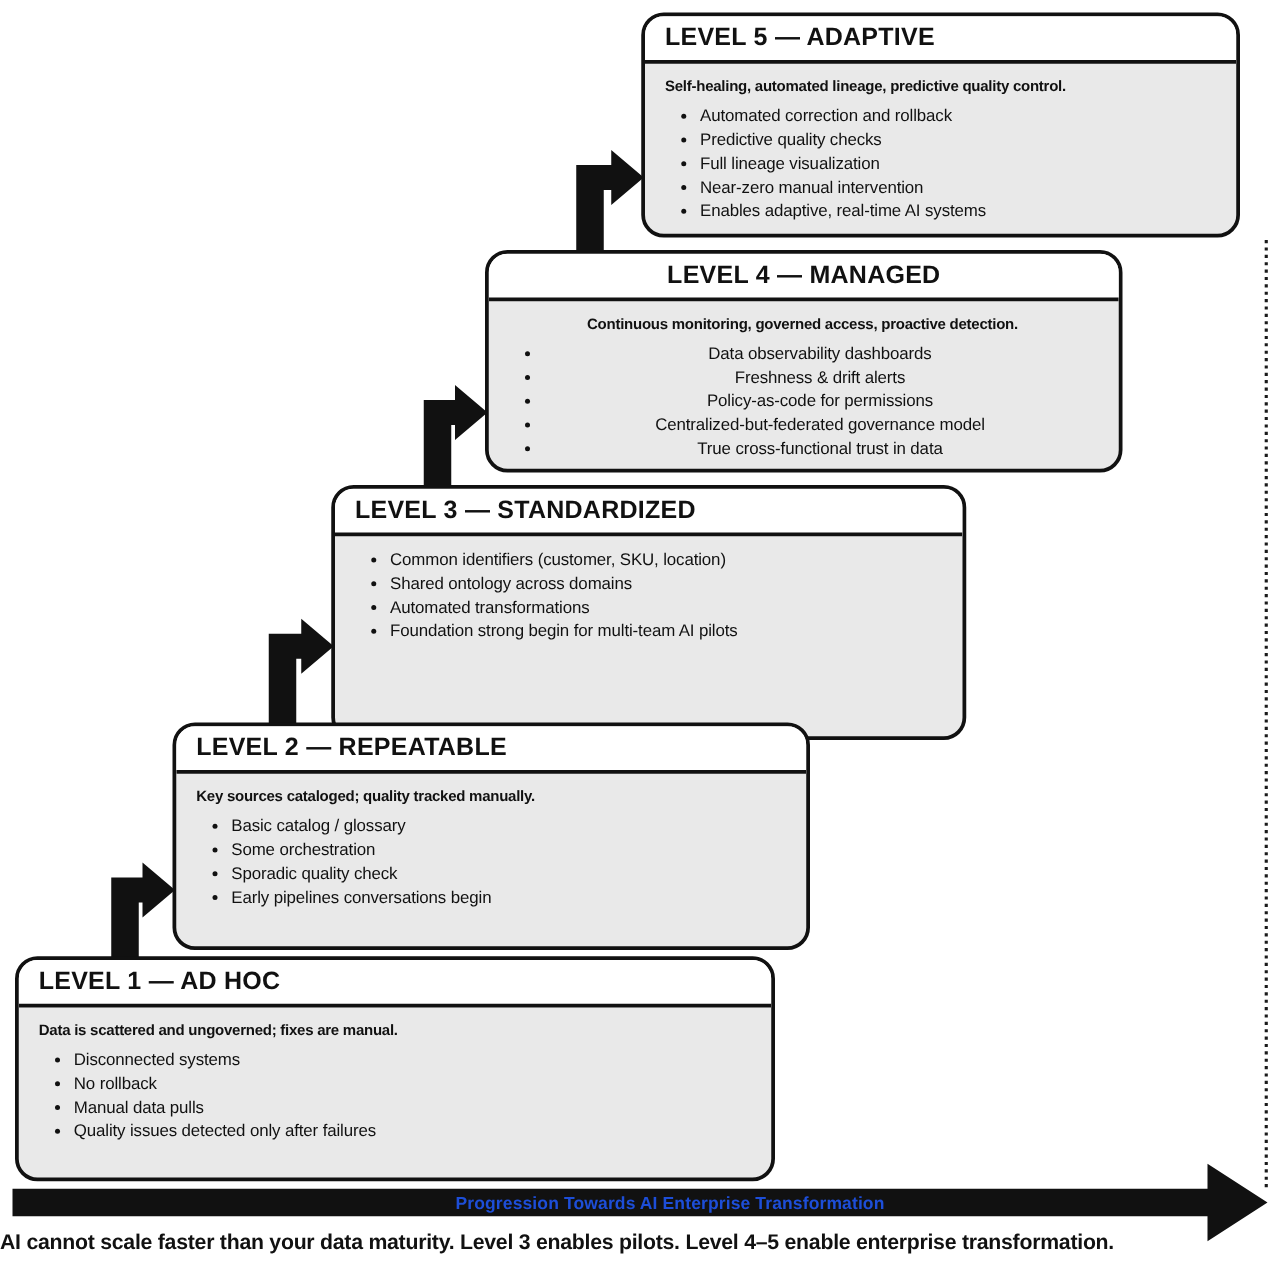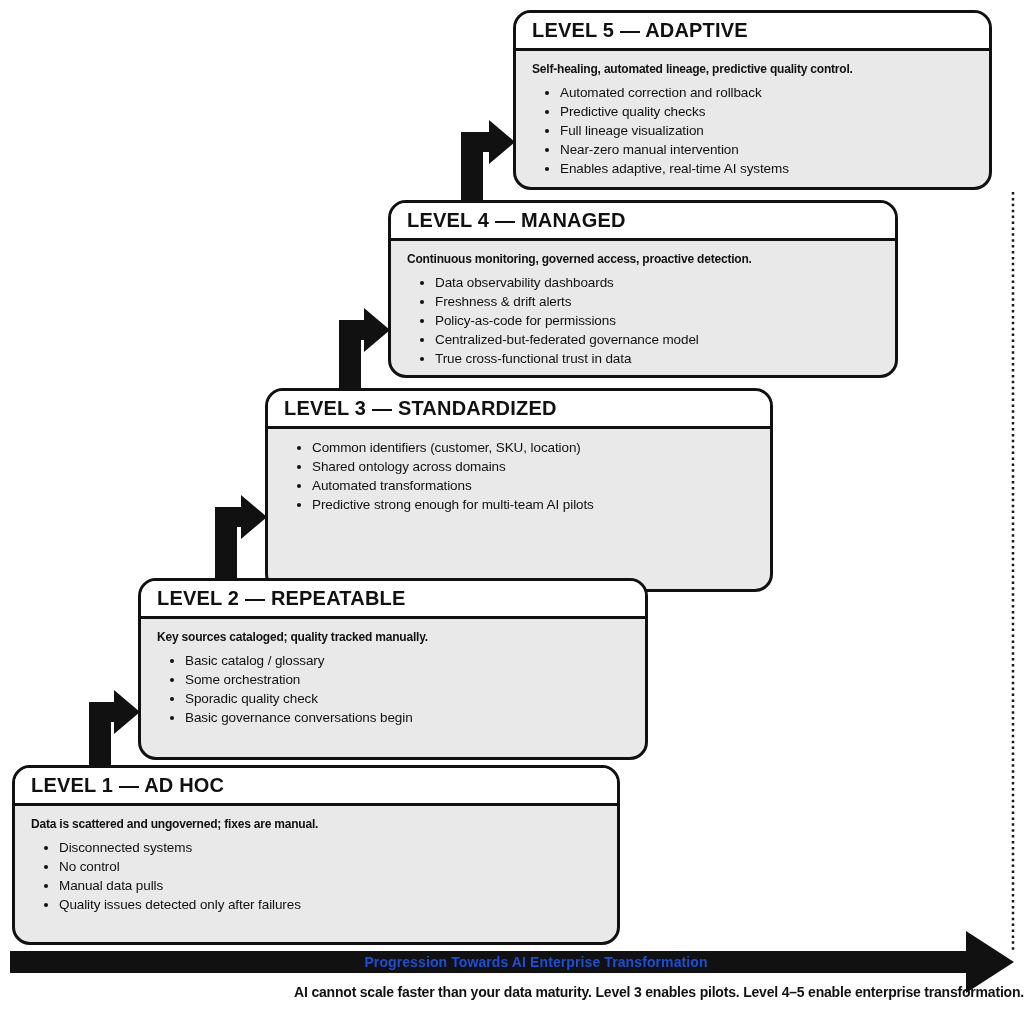--- a/index.html
+++ b/index.html
@@ -54,41 +54,41 @@
     font-size: 13.5px;
     line-height: 19px;
     letter-spacing: -0.1px;
   }
   .level-bullets li { margin: 0 0 0 0; }
 
   
   .pos-l1 { left: 12px;  top: 765px; width: 608px; height: 180px; }
   .pos-l2 { left: 138px; top: 578px; width: 510px; height: 182px; }
   .pos-l3 { left: 265px; top: 388px; width: 508px; height: 204px; }
-  .pos-l4 { left: 388px; top: 200px; width: 510px; height: 178px; }
+  .pos-l4 { left: 388px; top: 200px; width: 510px; height: 178px; text-align: center; }
   .pos-l5 { left: 513px; top: 10px;  width: 479px; height: 180px; }
 
   .progress-label {
     position: absolute;
     left: 0; top: 951px;
     width: 1024px; height: 22px;
     line-height: 22px;
     text-align: center;
     color: #1d4ed8;
     font-size: 14px;
     font-weight: 700;
     letter-spacing: 0.1px;
     padding-left: 24px;
   }
   .footer-note {
     position: absolute;
     left: 0; top: 984px;
     width: 1024px;
-    text-align: right;
-    font-size: 14px;
+    text-align: left;
+    font-size: 17px;
     font-weight: 700;
     letter-spacing: -0.2px;
   }
 </style>
 </head>
 <body>
 
 <div class="canvas">
 
   <svg class="connector-layer" width="1024" height="1024" viewBox="0 0 1024 1024" aria-hidden="true">
@@ -128,45 +128,45 @@
     </div>
   </section>
 
   <section class="level-box pos-l3">
     <div class="level-header">LEVEL 3 — STANDARDIZED</div>
     <div class="level-body">
       <ul class="level-bullets">
         <li>Common identifiers (customer, SKU, location)</li>
         <li>Shared ontology across domains</li>
         <li>Automated transformations</li>
-        <li>Predictive strong enough for multi-team AI pilots</li>
+        <li>Foundation strong begin for multi-team AI pilots</li>
       </ul>
     </div>
   </section>
 
   <section class="level-box pos-l2">
     <div class="level-header">LEVEL 2 — REPEATABLE</div>
     <div class="level-body">
       <div class="level-headline">Key sources cataloged; quality tracked manually.</div>
       <ul class="level-bullets">
         <li>Basic catalog / glossary</li>
         <li>Some orchestration</li>
         <li>Sporadic quality check</li>
-        <li>Basic governance conversations begin</li>
+        <li>Early pipelines conversations begin</li>
       </ul>
     </div>
   </section>
 
   <section class="level-box pos-l1">
     <div class="level-header">LEVEL 1 — AD HOC</div>
     <div class="level-body">
       <div class="level-headline">Data is scattered and ungoverned; fixes are manual.</div>
       <ul class="level-bullets">
         <li>Disconnected systems</li>
-        <li>No control</li>
+        <li>No rollback</li>
         <li>Manual data pulls</li>
         <li>Quality issues detected only after failures</li>
       </ul>
     </div>
   </section>
 
   <div class="progress-label">Progression Towards AI Enterprise Transformation</div>
 
   <div class="footer-note">AI cannot scale faster than your data maturity. Level 3 enables pilots. Level 4–5 enable enterprise transformation.</div>
 

